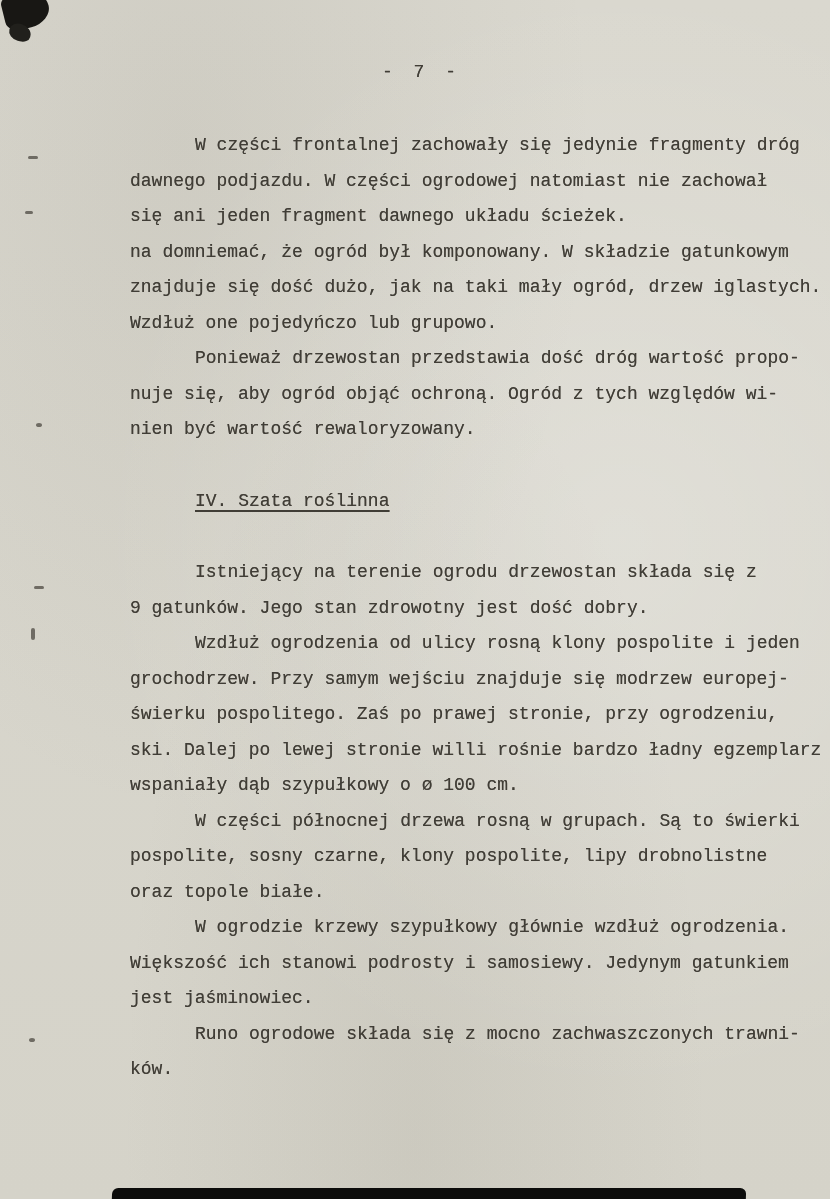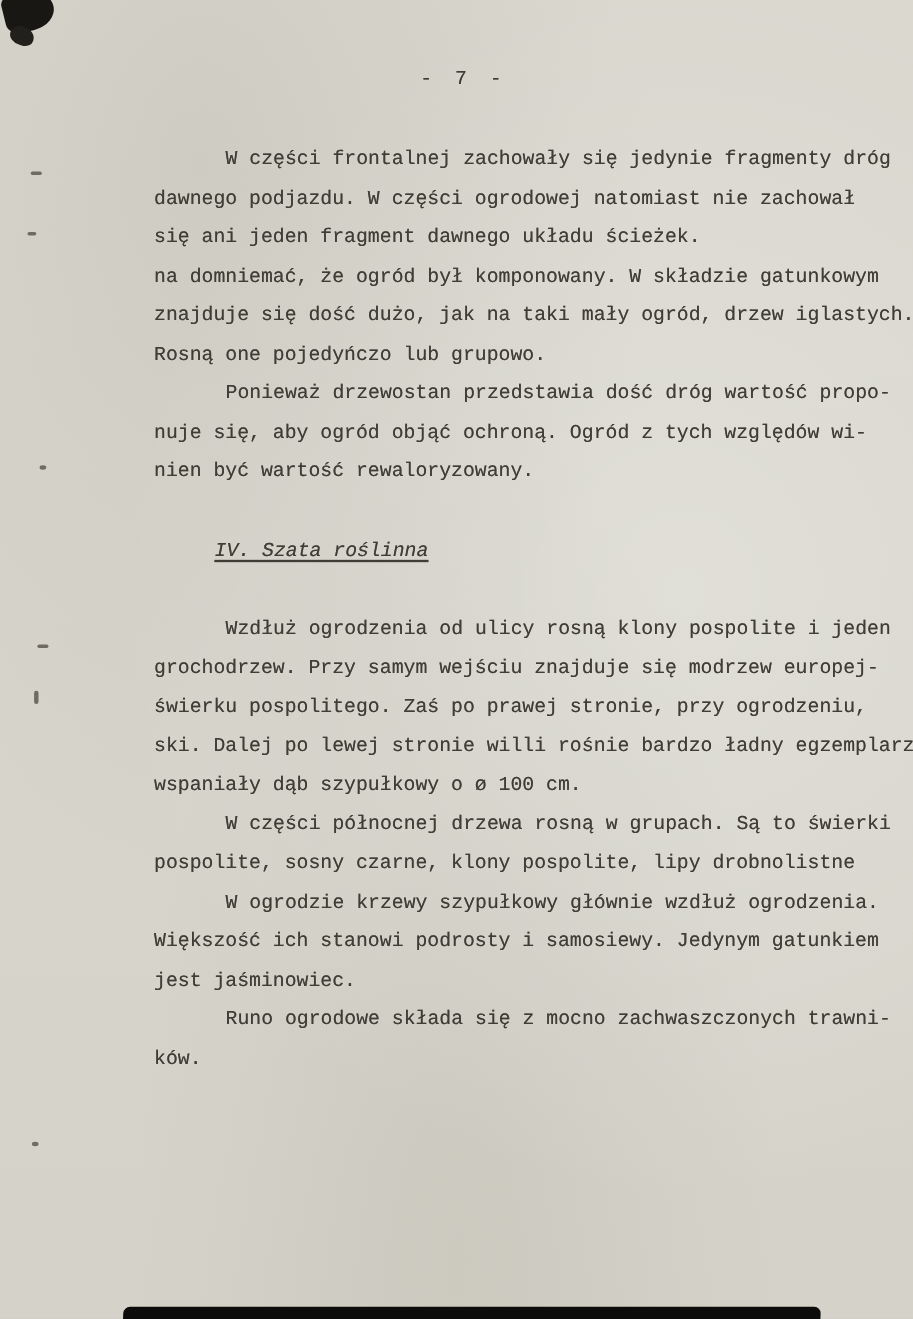--- a/index.html
+++ b/index.html
@@ -32,30 +32,29 @@
   .text-body {
     position: absolute;
     top: 128px;
     left: 130px;
     width: 696px;
     font-size: 18px;
     line-height: 35.5px;
     text-shadow: 0 0 0.6px rgba(64,61,54,0.7);
   }
   .paragraph { margin: 0; }
-  .line { white-space: pre; margin-left: 10px; }
+  .line { white-space: pre; }
   .line.indent { text-indent: 65px; }
   .heading {
     margin: 36px 0 36px 0;
     text-indent: 65px;
     text-decoration: underline;
     text-decoration-thickness: 1.5px;
     text-underline-offset: 4px;
     white-space: pre;
-    font-style: italic;
   }
   
   .corner-blot {
     position: absolute;
     top: -8px;
     left: 3px;
     width: 46px;
     height: 36px;
     background: #181714;
     transform: rotate(-14deg);
@@ -114,38 +113,43 @@
 
   <div class="text-body" id="text-body">
       <div class="paragraph">
         <div class="line indent">W części frontalnej zachowały się jedynie fragmenty dróg</div>
         <div class="line">dawnego podjazdu. W części ogrodowej natomiast nie zachował</div>
         <div class="line">się ani jeden fragment dawnego układu ścieżek.</div>
       </div>
       <div class="paragraph">
         <div class="line">na domniemać, że ogród był komponowany. W składzie gatunkowym</div>
         <div class="line">znajduje się dość dużo, jak na taki mały ogród, drzew iglastych.</div>
-        <div class="line">Rosną one pojedyńczo lub grupowo.</div>
+        <div class="line">Wzdłuż one pojedyńczo lub grupowo.</div>
       </div>
       <div class="paragraph">
         <div class="line indent">Ponieważ drzewostan przedstawia dość dróg wartość propo-</div>
         <div class="line">nuje się, aby ogród objąć ochroną. Ogród z tych względów wi-</div>
         <div class="line">nien być wartość rewaloryzowany.</div>
       </div>
       <div class="heading">IV. Szata roślinna</div>
+      <div class="paragraph">
+        <div class="line indent">Istniejący na terenie ogrodu drzewostan składa się z</div>
+        <div class="line">9 gatunków. Jego stan zdrowotny jest dość dobry.</div>
+      </div>
       <div class="paragraph">
         <div class="line indent">Wzdłuż ogrodzenia od ulicy rosną klony pospolite i jeden</div>
         <div class="line">grochodrzew. Przy samym wejściu znajduje się modrzew europej-</div>
         <div class="line">świerku pospolitego. Zaś po prawej stronie, przy ogrodzeniu,</div>
         <div class="line">ski. Dalej po lewej stronie willi rośnie bardzo ładny egzemplarz</div>
         <div class="line">wspaniały dąb szypułkowy o ø 100 cm.</div>
       </div>
       <div class="paragraph">
         <div class="line indent">W części północnej drzewa rosną w grupach. Są to świerki</div>
         <div class="line">pospolite, sosny czarne, klony pospolite, lipy drobnolistne</div>
+        <div class="line">oraz topole białe.</div>
       </div>
       <div class="paragraph">
         <div class="line indent">W ogrodzie krzewy szypułkowy głównie wzdłuż ogrodzenia.</div>
         <div class="line">Większość ich stanowi podrosty i samosiewy. Jedynym gatunkiem</div>
         <div class="line">jest jaśminowiec.</div>
       </div>
       <div class="paragraph">
         <div class="line indent">Runo ogrodowe składa się z mocno zachwaszczonych trawni-</div>
         <div class="line">ków.</div>
       </div>

